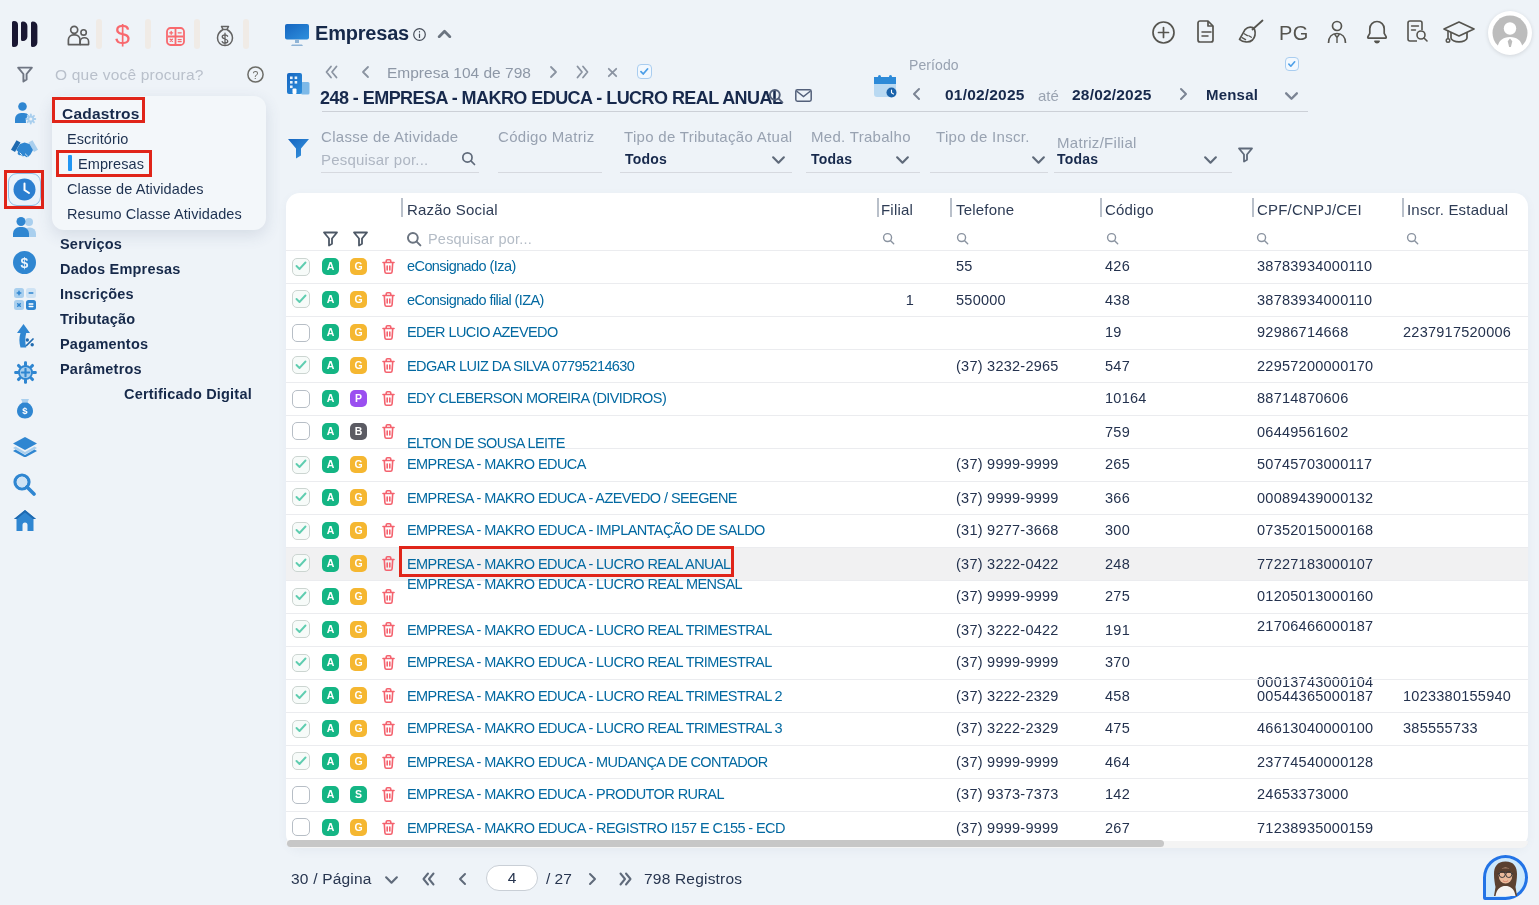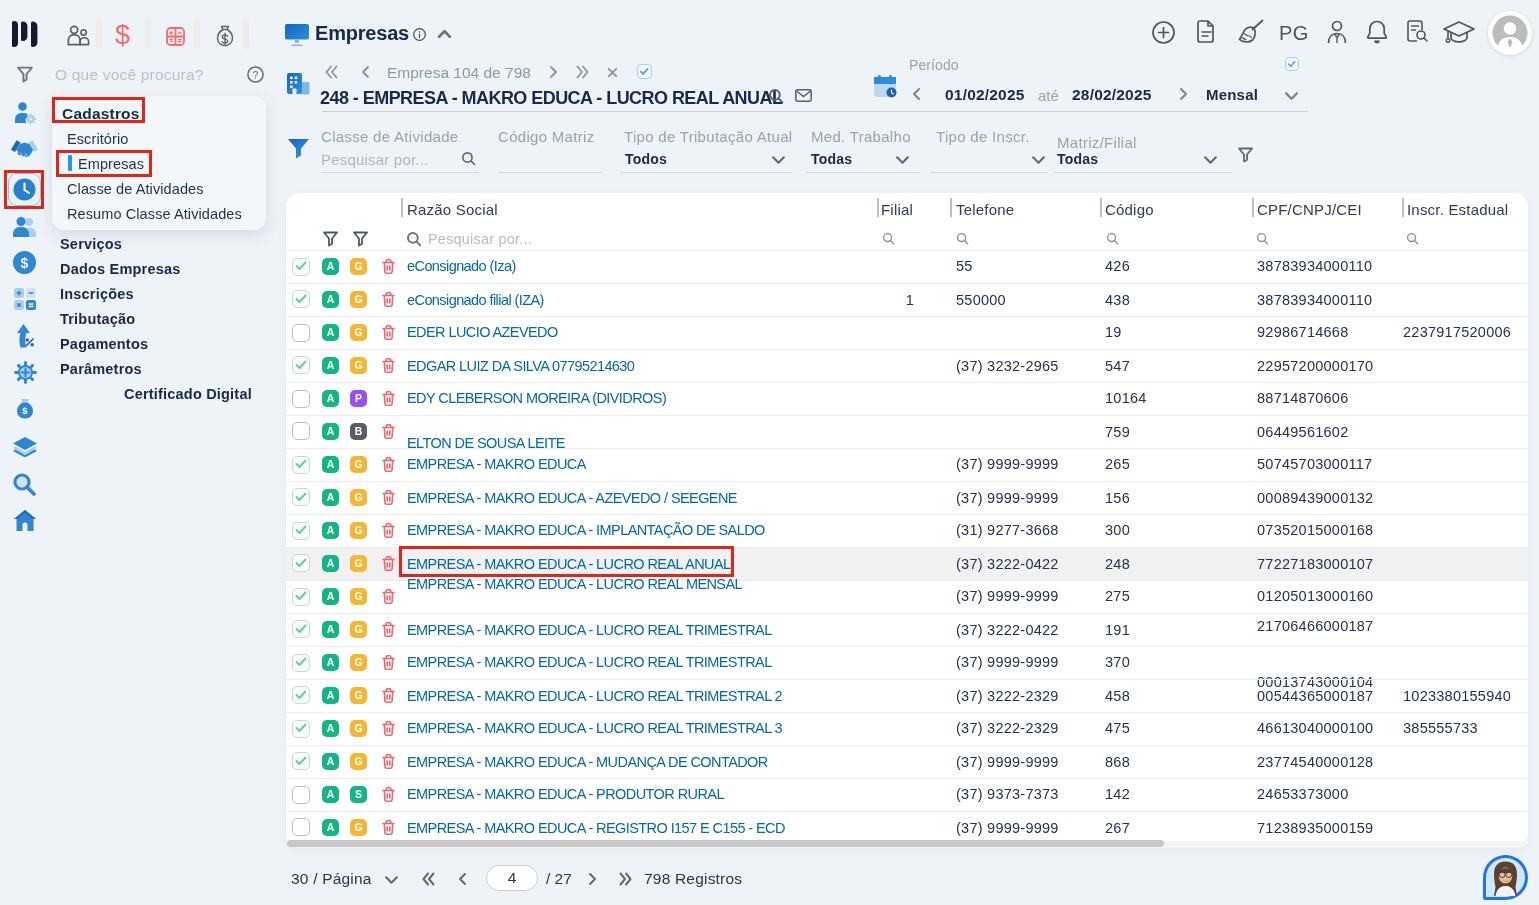--- a/index.html
+++ b/index.html
@@ -462,21 +462,21 @@
 <div class="badge" style="left:322px;top:489px;background:#14b584;">A</div>
 <div class="badge" style="left:350px;top:489px;background:#f5b731;">G</div>
 <svg class="abs" style="left:381px;top:489.0px" width="15" height="17" viewBox="0 0 15 17" fill="none" xmlns="http://www.w3.org/2000/svg">
     <path d="M2 4.5 H13" stroke="#f4626e" stroke-width="1.6" stroke-linecap="round"></path>
     <path d="M5.2 4 V3 a1.2 1.2 0 0 1 1.2-1.2 h2.2 a1.2 1.2 0 0 1 1.2 1.2 V4" stroke="#f4626e" stroke-width="1.6"></path>
     <path d="M3.3 4.8 l.6 9 a1.6 1.6 0 0 0 1.6 1.5 h4 a1.6 1.6 0 0 0 1.6-1.5 l.6-9" stroke="#f4626e" stroke-width="1.6"></path>
     <path d="M6.2 8 v4 M8.8 8 v4" stroke="#f4626e" stroke-width="1.6" stroke-linecap="round"></path>
   </svg>
 <div class="cell rowtext" style="left:407px;top:490px;">EMPRESA - MAKRO EDUCA - AZEVEDO / SEEGENE</div>
 <div class="cell rownum" style="left:956px;top:490px;">(37) 9999-9999</div>
-<div class="cell rownum" style="left:1105px;top:490px;">156</div>
+<div class="cell rownum" style="left:1105px;top:490px;">366</div>
 <div class="cell rownum" style="left:1257px;top:490px;">00089439000132</div>
 <div class="seph" style="left:286px;top:514px;width:1242px;"></div>
 <div class="cb on" style="left:292px;top:522px;"></div>
 <svg class="abs" style="left:295px;top:524.5px" width="12" height="10" viewBox="0 0 12 10" fill="none" xmlns="http://www.w3.org/2000/svg">
     <path d="M1.5 5 L4.5 8 L10.5 1.5" stroke="#5fcdb0" stroke-width="1.9" stroke-linecap="round" stroke-linejoin="round" fill="none"></path>
   </svg>
 <div class="badge" style="left:322px;top:522px;background:#14b584;">A</div>
 <div class="badge" style="left:350px;top:522px;background:#f5b731;">G</div>
 <svg class="abs" style="left:381px;top:522.0px" width="15" height="17" viewBox="0 0 15 17" fill="none" xmlns="http://www.w3.org/2000/svg">
     <path d="M2 4.5 H13" stroke="#f4626e" stroke-width="1.6" stroke-linecap="round"></path>
@@ -601,21 +601,21 @@
 <div class="badge" style="left:322px;top:753px;background:#14b584;">A</div>
 <div class="badge" style="left:350px;top:753px;background:#f5b731;">G</div>
 <svg class="abs" style="left:381px;top:753.0px" width="15" height="17" viewBox="0 0 15 17" fill="none" xmlns="http://www.w3.org/2000/svg">
     <path d="M2 4.5 H13" stroke="#f4626e" stroke-width="1.6" stroke-linecap="round"></path>
     <path d="M5.2 4 V3 a1.2 1.2 0 0 1 1.2-1.2 h2.2 a1.2 1.2 0 0 1 1.2 1.2 V4" stroke="#f4626e" stroke-width="1.6"></path>
     <path d="M3.3 4.8 l.6 9 a1.6 1.6 0 0 0 1.6 1.5 h4 a1.6 1.6 0 0 0 1.6-1.5 l.6-9" stroke="#f4626e" stroke-width="1.6"></path>
     <path d="M6.2 8 v4 M8.8 8 v4" stroke="#f4626e" stroke-width="1.6" stroke-linecap="round"></path>
   </svg>
 <div class="cell rowtext" style="left:407px;top:754px;">EMPRESA - MAKRO EDUCA - MUDANÇA DE CONTADOR</div>
 <div class="cell rownum" style="left:956px;top:754px;">(37) 9999-9999</div>
-<div class="cell rownum" style="left:1105px;top:754px;">868</div>
+<div class="cell rownum" style="left:1105px;top:754px;">464</div>
 <div class="cell rownum" style="left:1257px;top:754px;">23774540000128</div>
 <div class="seph" style="left:286px;top:778px;width:1242px;"></div>
 <div class="cb" style="left:292px;top:786px;"></div>
 <div class="badge" style="left:322px;top:786px;background:#14b584;">A</div>
 <div class="badge" style="left:350px;top:786px;background:#14b584;">S</div>
 <svg class="abs" style="left:381px;top:786.0px" width="15" height="17" viewBox="0 0 15 17" fill="none" xmlns="http://www.w3.org/2000/svg">
     <path d="M2 4.5 H13" stroke="#f4626e" stroke-width="1.6" stroke-linecap="round"></path>
     <path d="M5.2 4 V3 a1.2 1.2 0 0 1 1.2-1.2 h2.2 a1.2 1.2 0 0 1 1.2 1.2 V4" stroke="#f4626e" stroke-width="1.6"></path>
     <path d="M3.3 4.8 l.6 9 a1.6 1.6 0 0 0 1.6 1.5 h4 a1.6 1.6 0 0 0 1.6-1.5 l.6-9" stroke="#f4626e" stroke-width="1.6"></path>
     <path d="M6.2 8 v4 M8.8 8 v4" stroke="#f4626e" stroke-width="1.6" stroke-linecap="round"></path>

